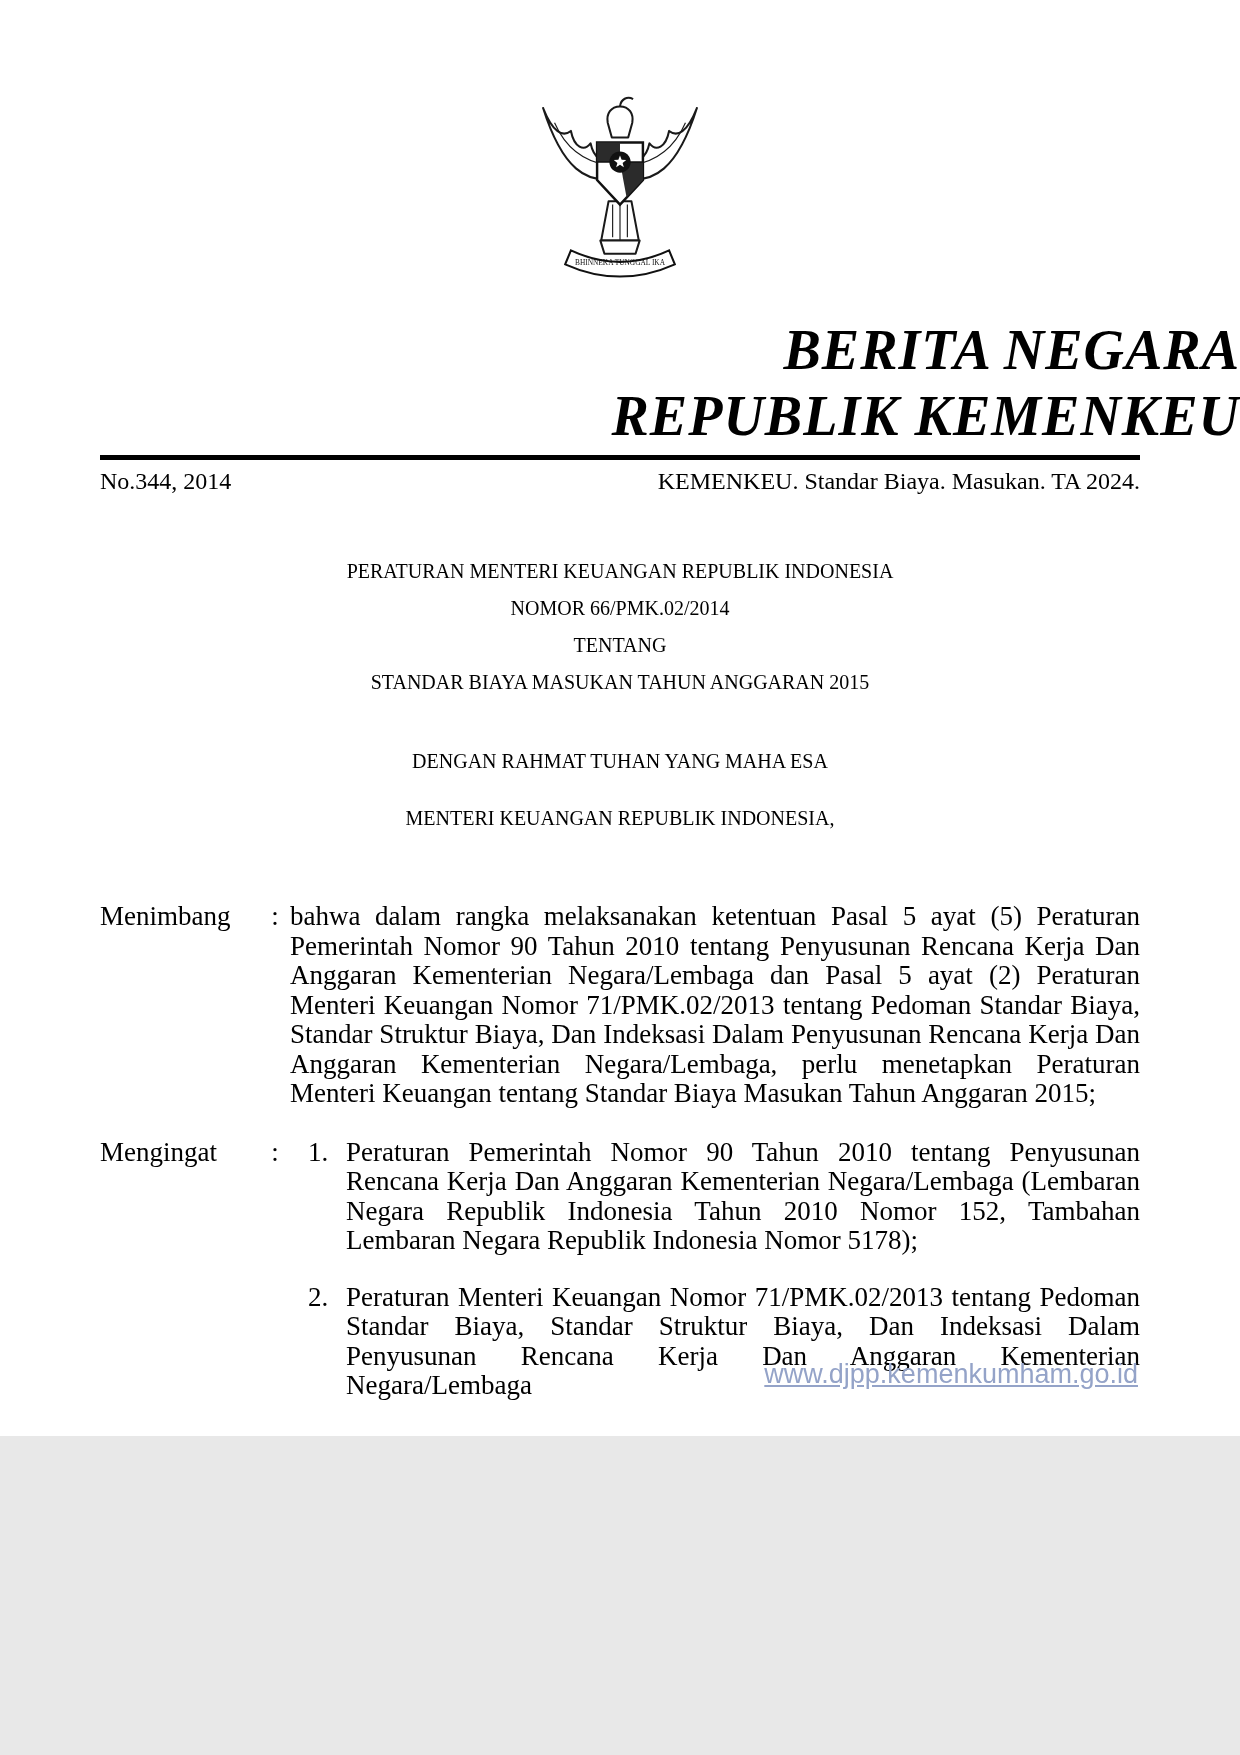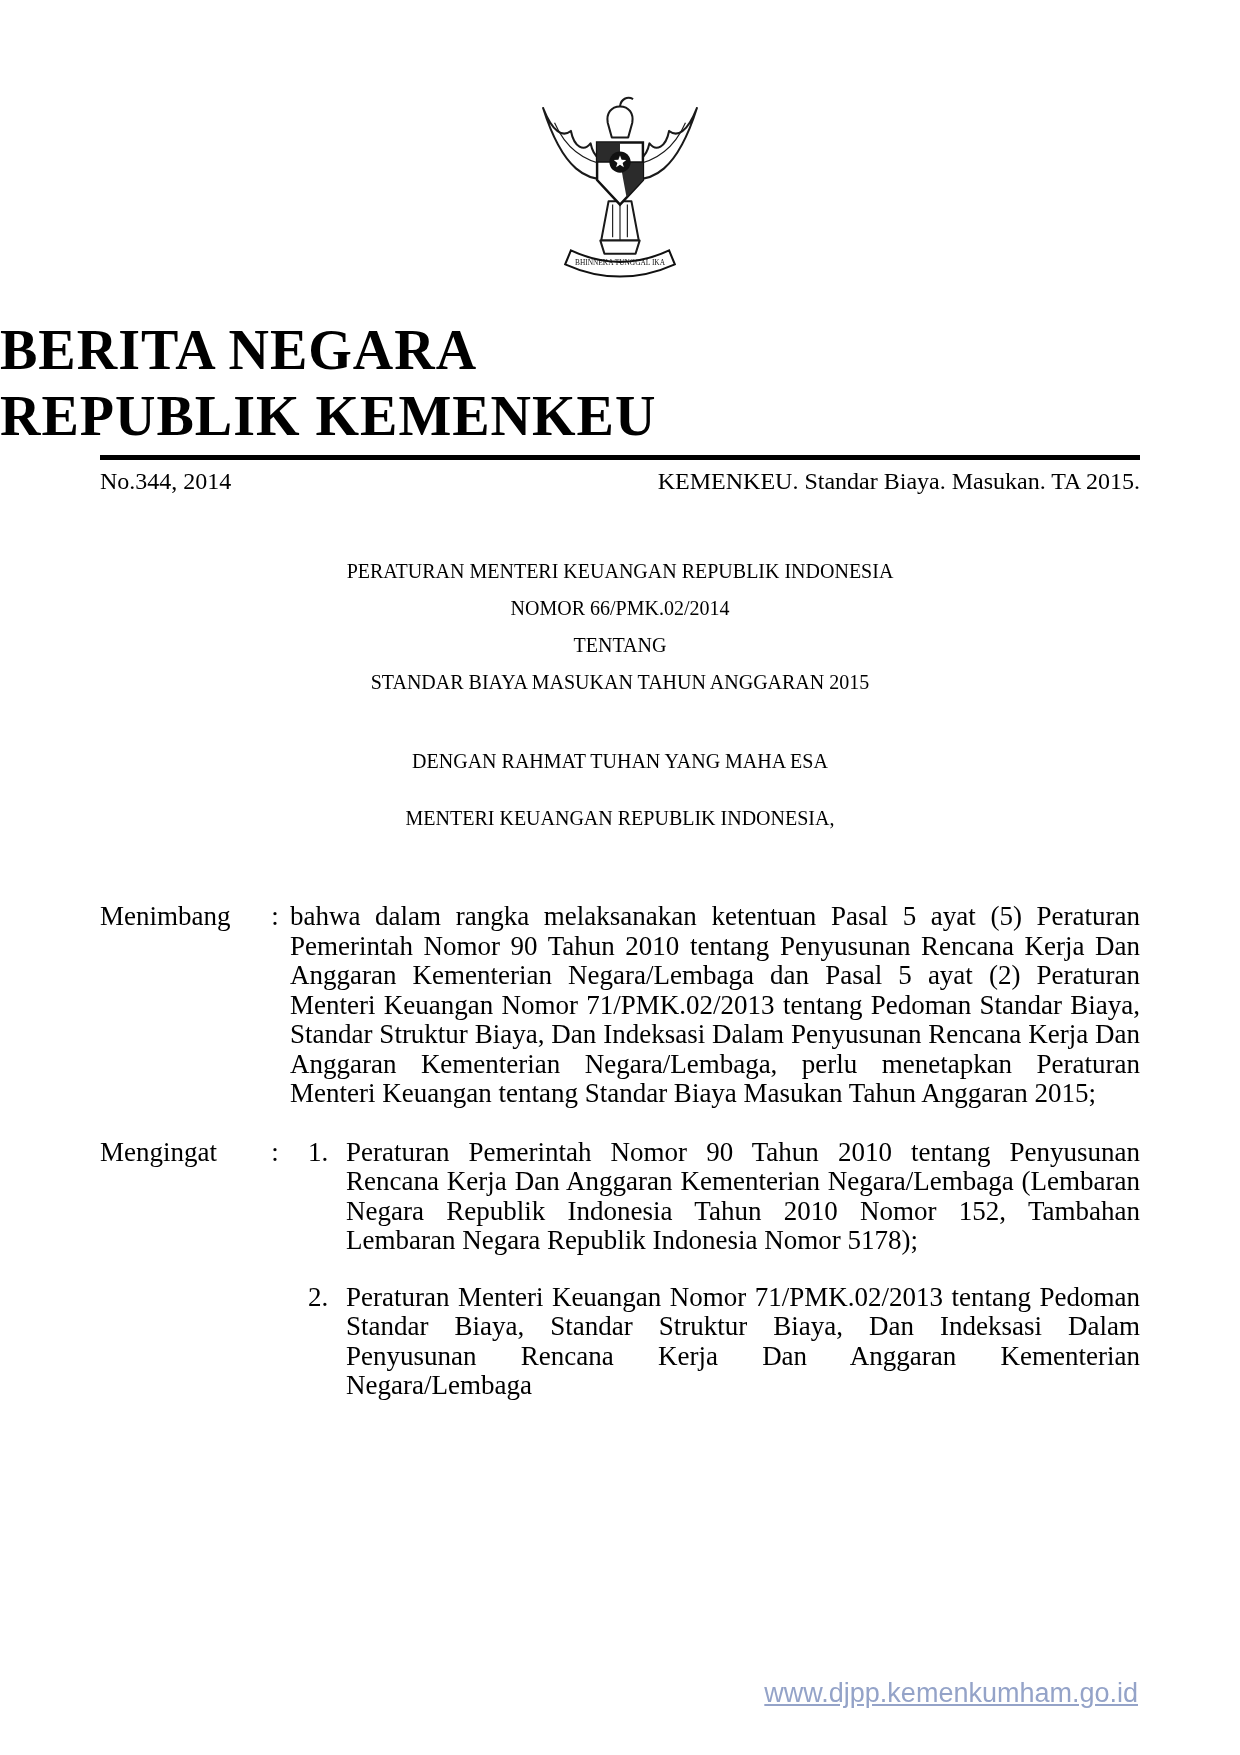--- a/index.html
+++ b/index.html
@@ -1,37 +1,38 @@
 <!DOCTYPE html>
 <html><head>
 <meta charset="utf-8">
 <style>
   html, body { margin: 0; padding: 0; background: #e8e8e8; }
   .page {
     position: relative;
     width: 1240px;
-    height: 1755px;
+    height: 1436px;
     margin: 0 auto;
     background: #ffffff;
     font-family: "Liberation Serif", "DejaVu Serif", serif;
     color: #000;
     overflow: hidden;
   }
   .inner { width: 1040px; margin: 0 auto; gap: 18px; }
 
   
   .emblem-wrap { text-align: center; padding-top: 80px; }
   .emblem-wrap svg { display: inline-block; }
   .masthead-title {
     margin: 28px 0 0 0;
-    text-align: left;
+    text-align: right;
     font-size: 56px;
     font-weight: bold;
     line-height: 1.18;
     letter-spacing: 1px;
+    font-style: italic;
   }
   .masthead-title span { display: block; }
   .rule {
     width: 1040px;
     height: 5px;
     background: #000;
     margin: 6px auto 0 auto;
   }
   .issue-row {
     display: flex;
@@ -118,21 +119,21 @@
 
     <h1 class="masthead-title">
       <span>BERITA NEGARA</span>
       <span>REPUBLIK KEMENKEU</span>
     </h1>
 
     <div class="rule"></div>
 
     <div class="inner issue-row">
       <span>No.344, 2014</span>
-      <span>KEMENKEU. Standar Biaya. Masukan. TA 2015.</span>
+      <span>KEMENKEU. Standar Biaya. Masukan. TA 2024.</span>
     </div>
   </header>
 
   <section class="inner reg-heading">
     <p>PERATURAN MENTERI KEUANGAN REPUBLIK INDONESIA</p>
     <p>NOMOR 66/PMK.02/2014</p>
     <p>TENTANG</p>
     <p>STANDAR BIAYA MASUKAN TAHUN ANGGARAN 2015</p>
     <p class="invocation">DENGAN RAHMAT TUHAN YANG MAHA ESA</p>
     <p class="authority">MENTERI KEUANGAN REPUBLIK INDONESIA,</p>

